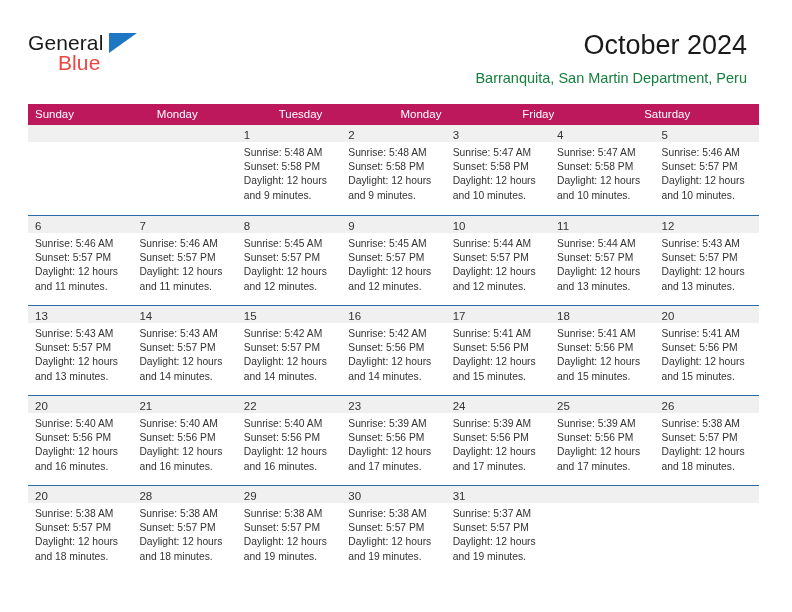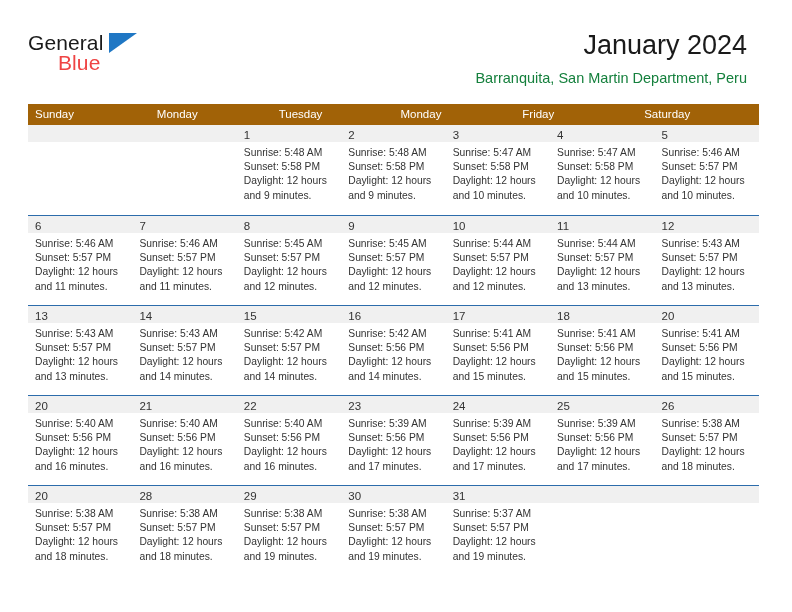--- a/index.html
+++ b/index.html
@@ -86,21 +86,21 @@
   
   .calendar {
     position: absolute;
     left: 28px;
     top: 104px;
     width: 731px;
   }
 
   .weekday-row {
     display: flex;
-    background: #a16207;
+    background: #be185d;
     height: 21px;
   }
   .weekday {
     flex: 1 1 0;
     font-size: 11.5px;
     color: #ffffff;
     line-height: 21px;
     padding-left: 7px;
     white-space: nowrap;
     overflow: hidden;
@@ -149,21 +149,21 @@
 
   <div class="top">
 
     <div class="logo">
       <span class="logo-general">General</span>
       <span class="logo-tri"></span>
       <span class="logo-blue">Blue</span>
     </div>
 
     <div class="title-wrap">
-      <div class="cal-title">January 2024</div>
+      <div class="cal-title">October 2024</div>
       <div class="cal-sub">Barranquita, San Martin Department, Peru</div>
     </div>
 
   </div>
 
   <div class="calendar">
 
     <div class="weekday-row">
       <div class="weekday">Sunday</div>
       <div class="weekday">Monday</div>

